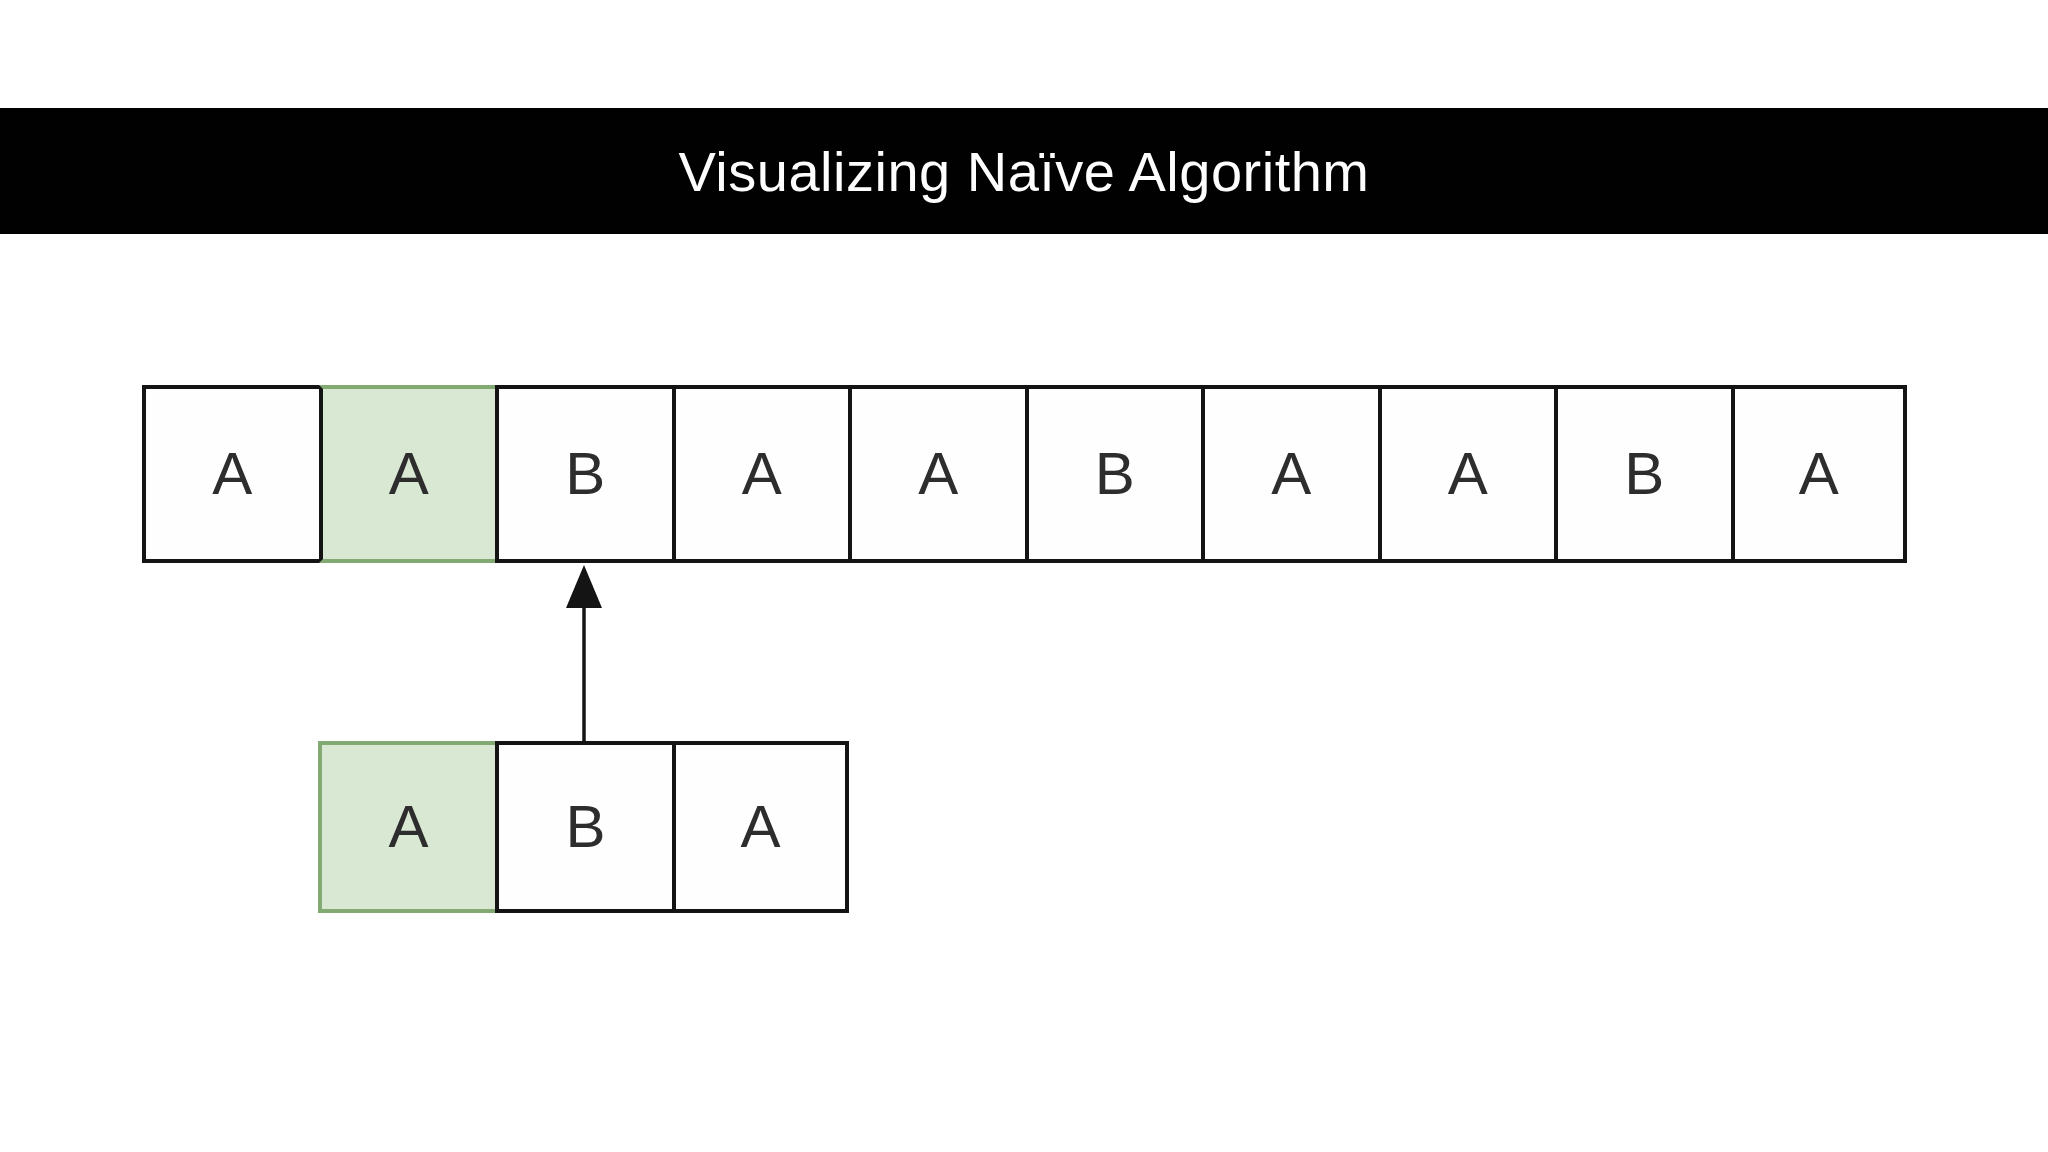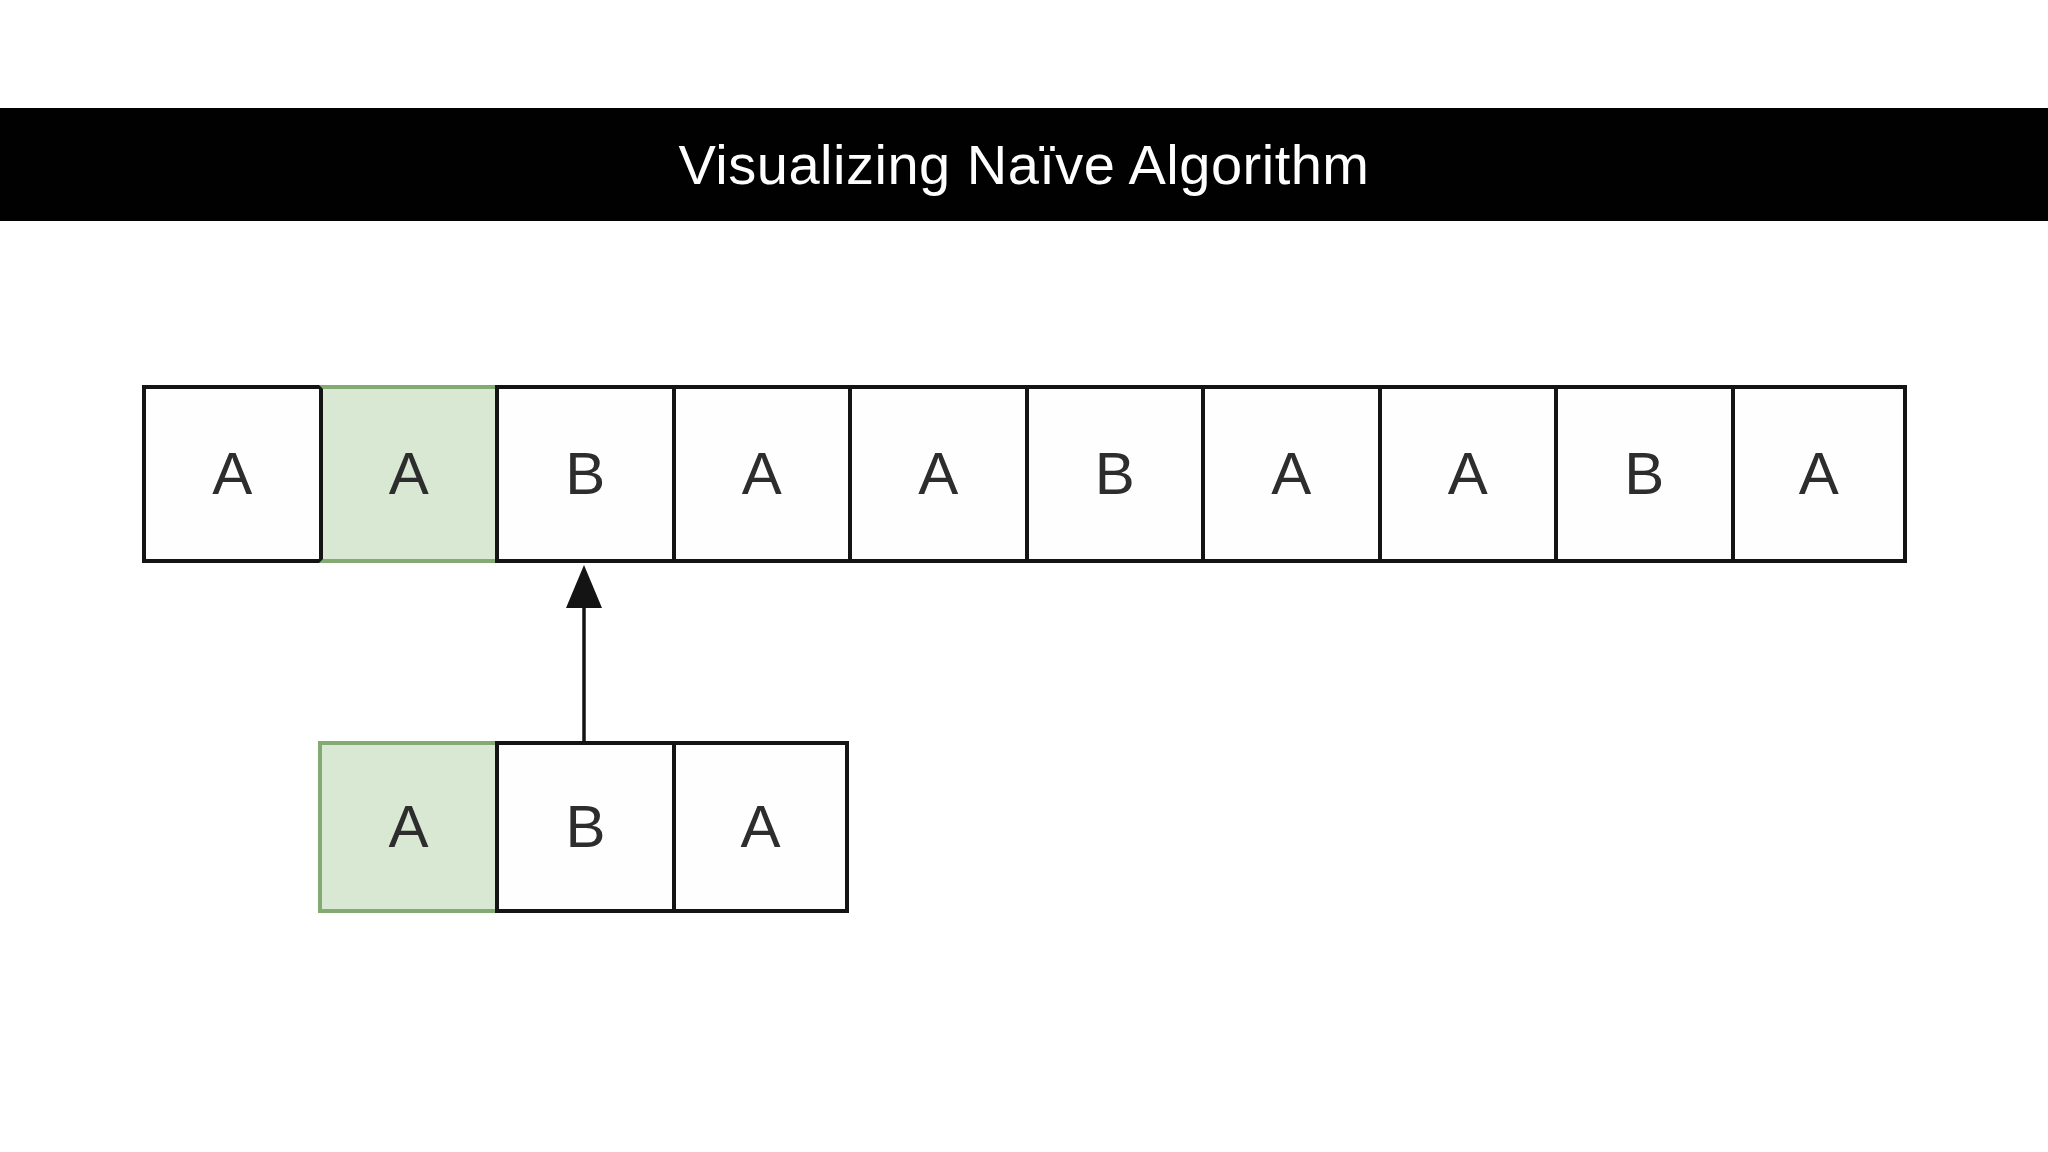--- a/index.html
+++ b/index.html
@@ -31,21 +31,21 @@
     background: var(--page-bg);
     overflow: hidden;
   }
 
   
   .banner {
     position: absolute;
     left: 0;
     top: 108px;
     width: 2048px;
-    height: 113px;
+    height: 126px;
     background: var(--banner-bg);
     display: flex;
     align-items: center;
     justify-content: center;
   }
 
   .banner h1 {
     margin: 0;
     font-size: 56px;
     font-weight: 400;

